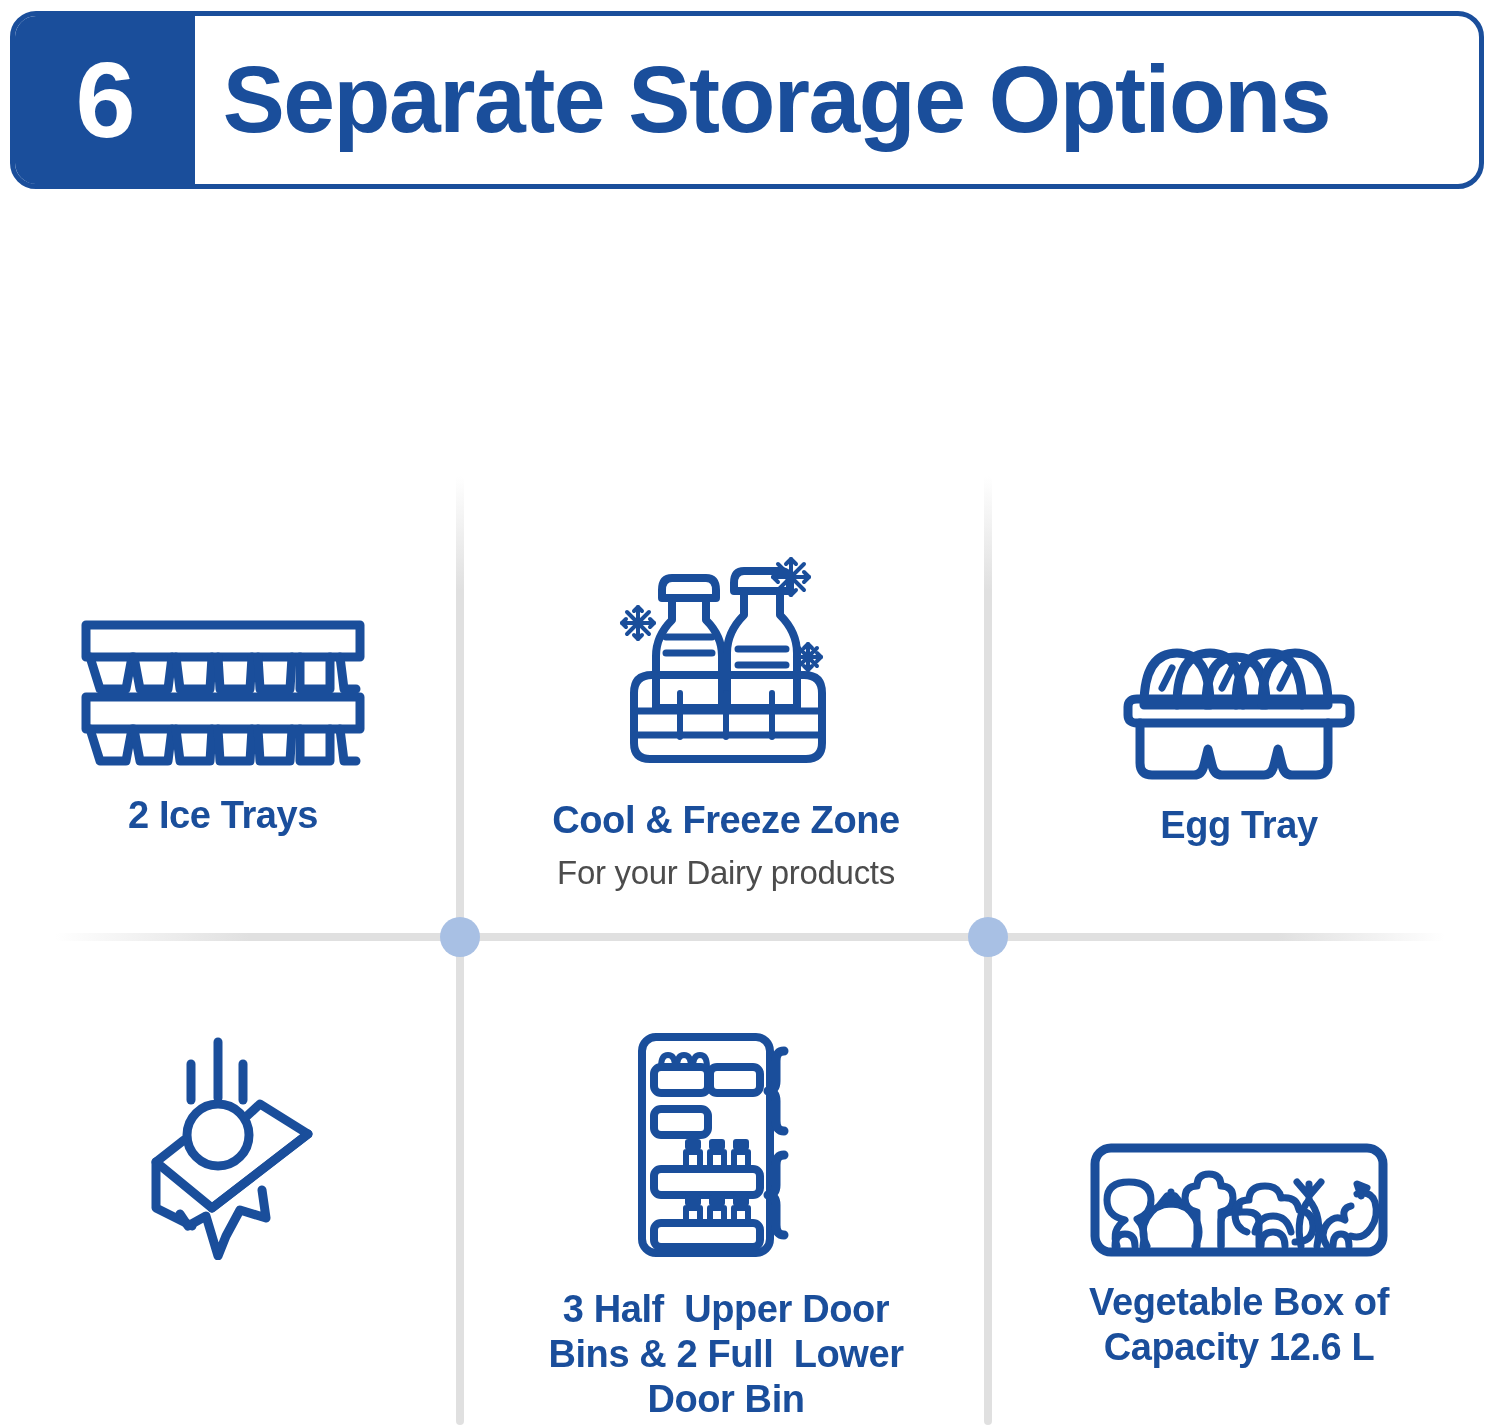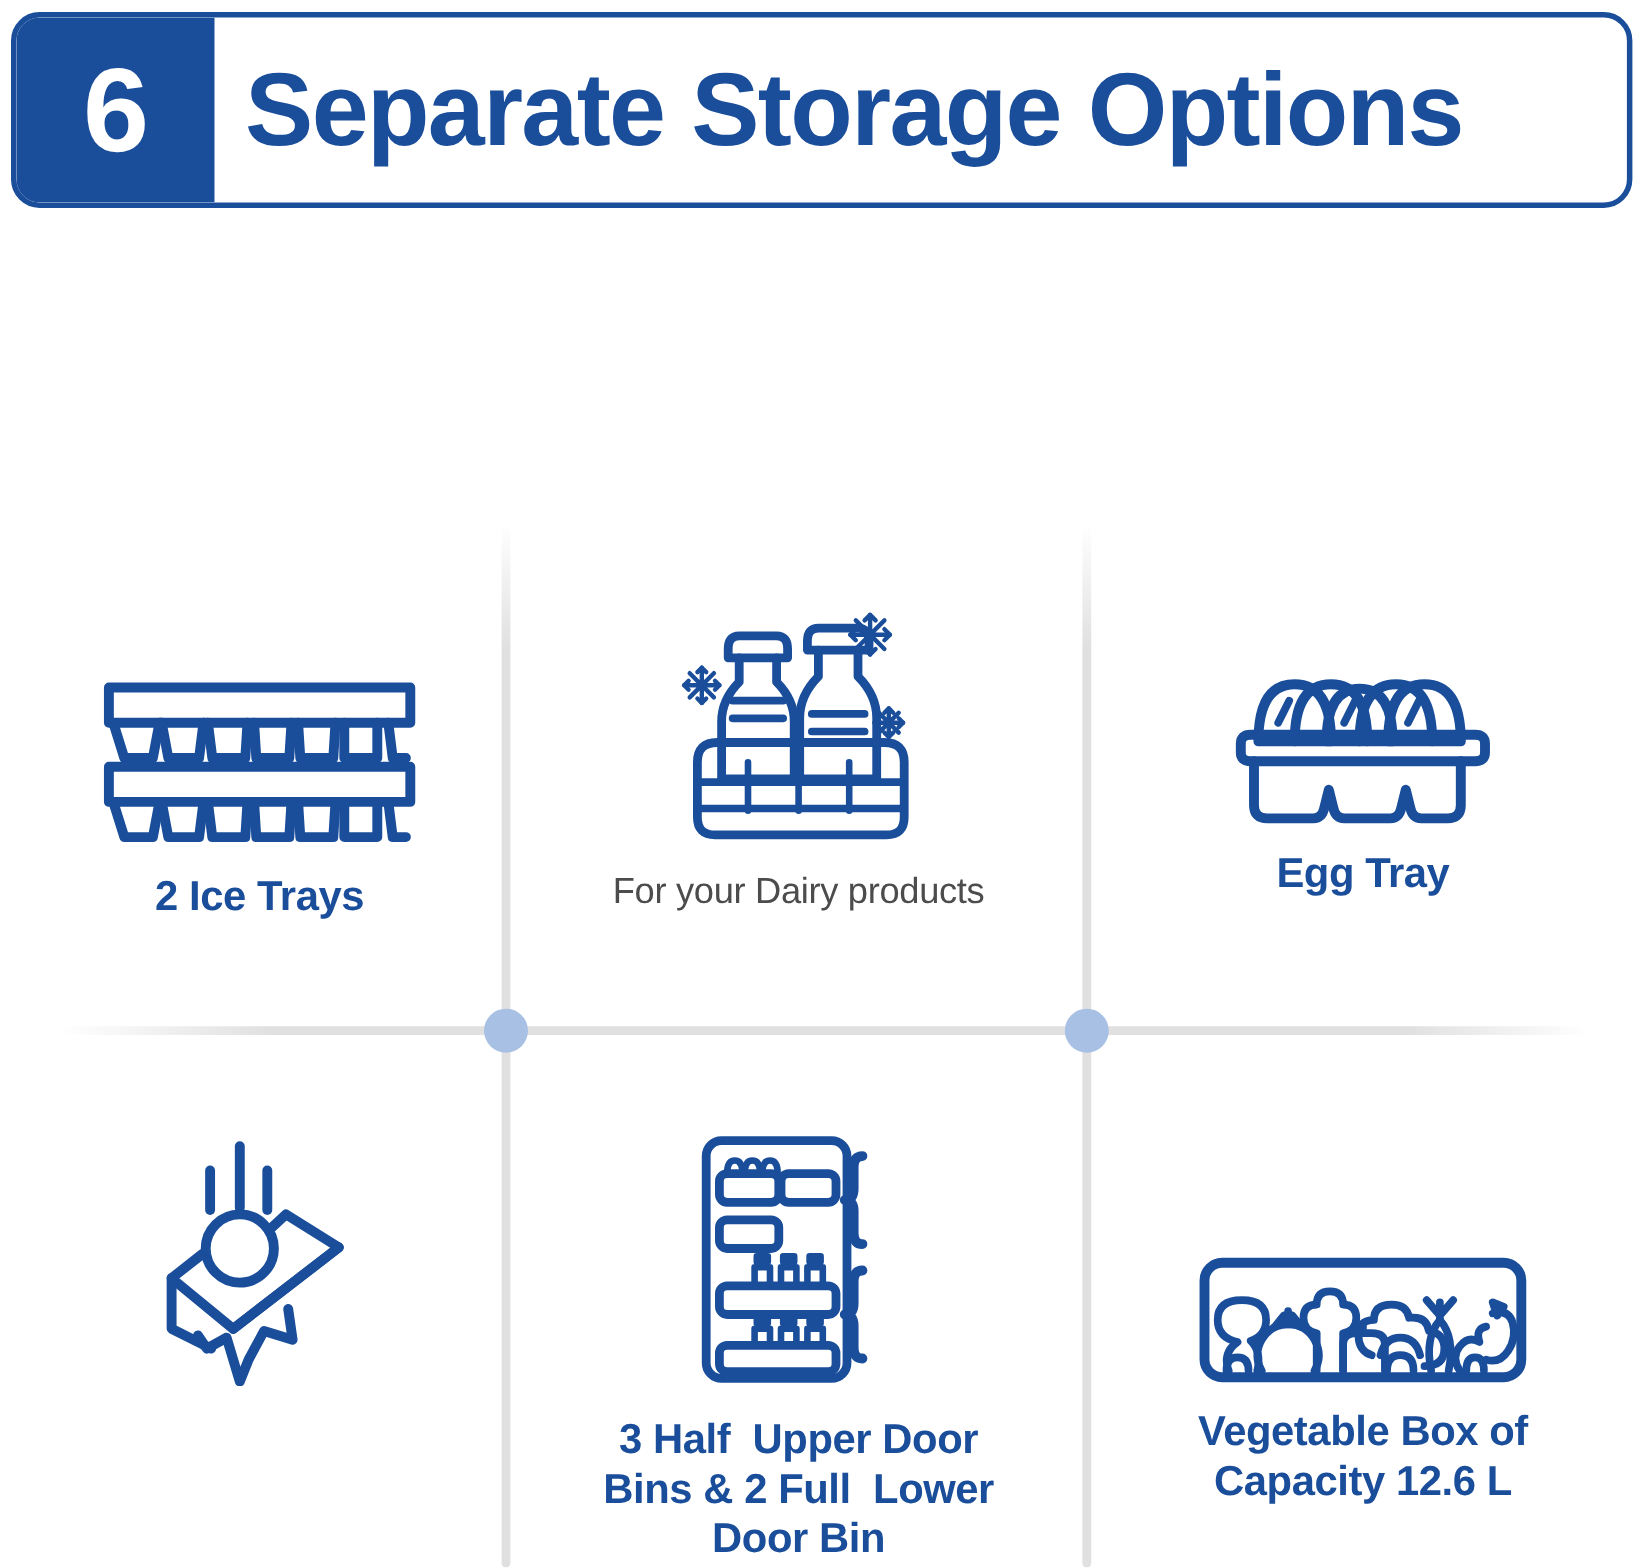--- a/index.html
+++ b/index.html
@@ -111,23 +111,23 @@
   .cell .subtitle{
     color:#4c4c4c;
     font-size:33px;
     line-height:1.2;
     text-align:center;
     margin-top:10px;
     letter-spacing:-0.3px;
   }
 
   
-  .c1{ left:16px;  top:615px; width:440px;justify-content:flex-end;}
+  .c1{ left:3px;  top:615px; width:440px;justify-content:flex-end;}
   .c2{ left:476px; top:545px; width:500px;}
-  .c3{ left:1004px;top:579px; width:470px;}
+  .c3{ left:1004px;top:610px; width:470px;}
   
   .c4{ left:20px;  top:1030px; width:440px;}
   .c5{ left:476px; top:1025px; width:500px;}
   .c6{ left:1004px;top:1140px; width:470px;justify-content:flex-end;}
 
   .c1 .title,.c2 .title,.c3 .title{ margin-top:18px;}
   .c4 .title{ margin-top:26px;}
   .c5 .title{ margin-top:22px;}
   .c6 .title{ margin-top:20px;}
 
@@ -200,20 +200,21 @@
 
       <path d="M118 38 q0 -12 10 -12 h36 q10 0 10 12 v8 h-56 z"></path>
       <path d="M128 46 v24 q-17 17 -17 38 v55 h70 v-55 q0 -21 -17 -38 v-24"></path>
       <path d="M122 104 h48 M122 120 h48" stroke-width="7"></path>
 
       <path d="M18 148 q0 -18 18 -18 h152 q18 0 18 18 v50 q0 16 -16 16 H34 q-16 0 -16 -16 z"></path>
       <path d="M20 166 h184 M20 190 h184" stroke-width="7"></path>
       <path d="M64 148 v44 M110 148 v44 M156 148 v44" stroke-width="6"></path>
     </svg>
   </div>
+  <div class="title">Cool &amp; Freeze Zone</div>
   <div class="subtitle">For your Dairy products</div>
 </div>
 
 <div class="cell c3">
   <div class="icon-wrap">
     <svg width="250" height="175" viewBox="0 0 250 175" fill="none" stroke="#1a4e9b" stroke-width="9" stroke-linejoin="round" stroke-linecap="round">
 
       <path d="M63 95 q0 -52 33 -52 q33 0 33 52"></path>
       <path d="M122 95 q0 -52 33 -52 q33 0 33 52"></path>
 

